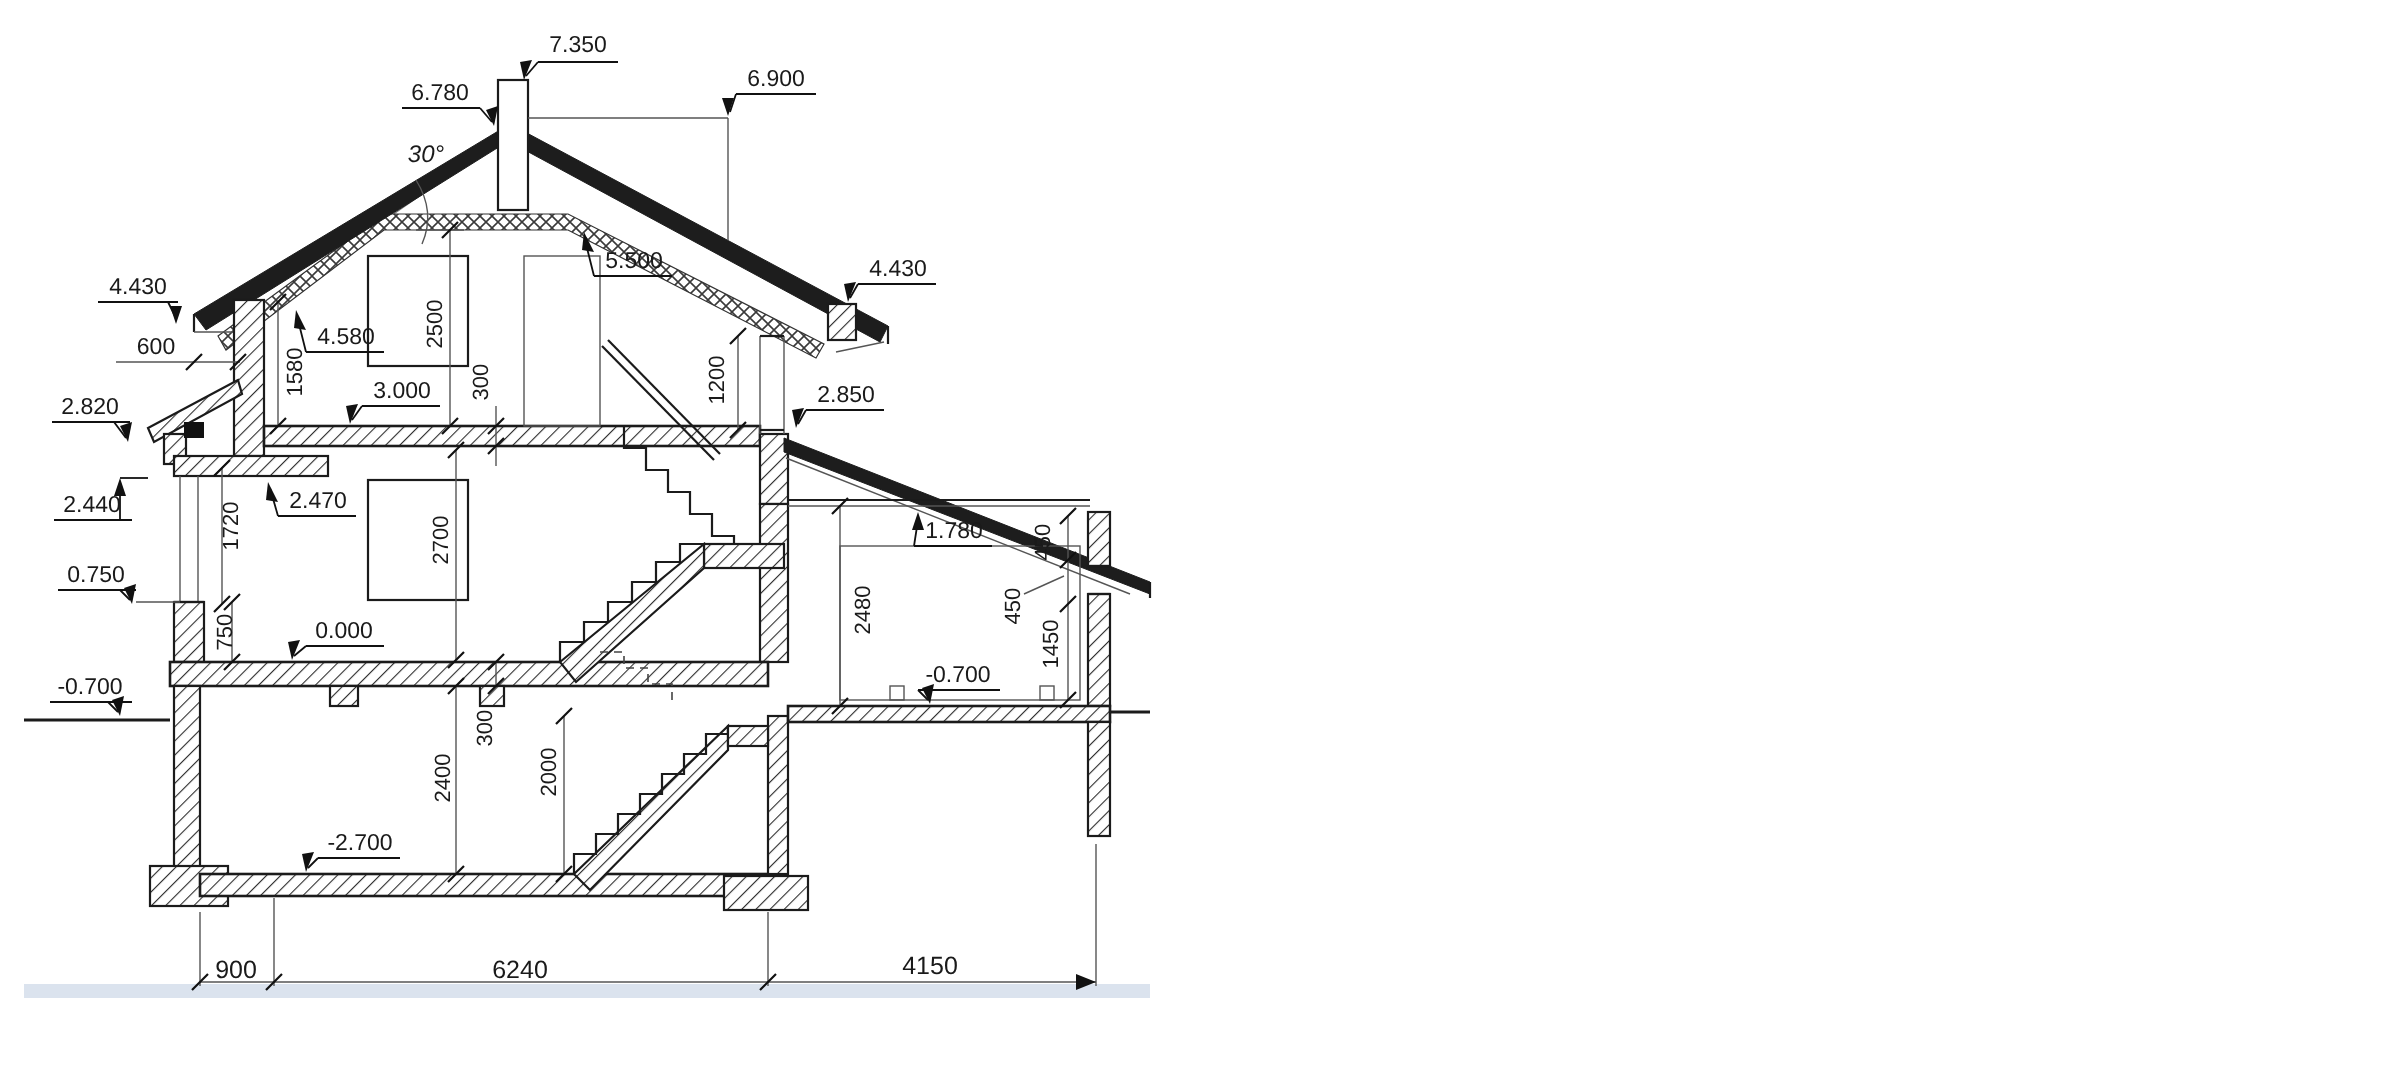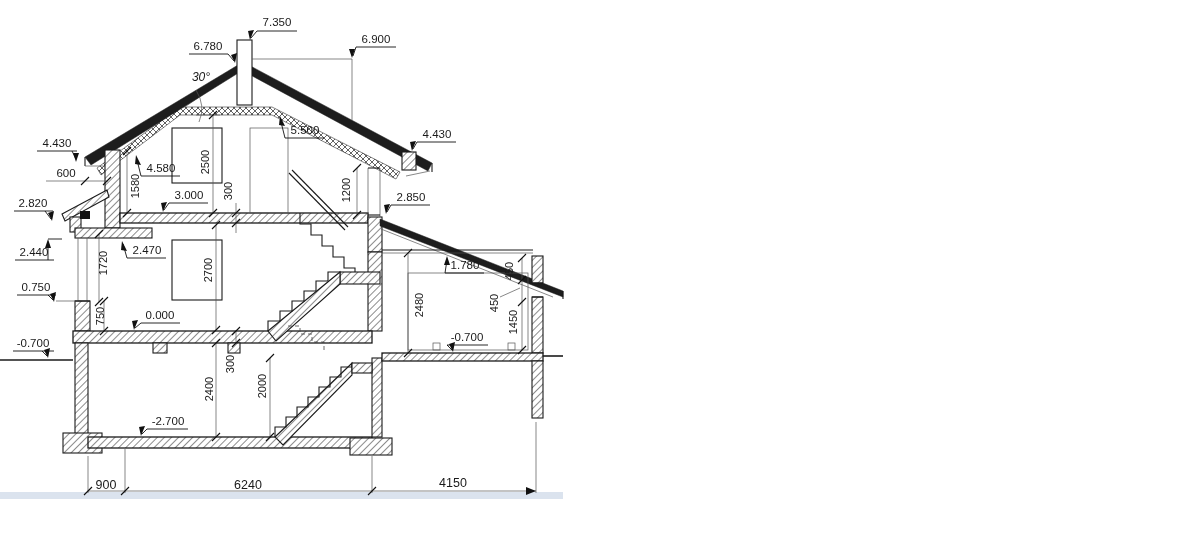--- a/index.html
+++ b/index.html
@@ -1,17 +1,17 @@
 <!DOCTYPE html>
 <html><head>
 <meta charset="utf-8">
 <style>
   html,body{margin:0;padding:0;background:#ffffff;}
   .page{position:relative;width:973px;height:544px;background:#ffffff;overflow:hidden;
-        font-family:"Liberation Sans",sans-serif;}
+        font-family:"Liberation Sans",sans-serif;margin-left:12px;}
   svg{position:absolute;left:0;top:0;}
   text{fill:#1a1a1a;font-family:"Liberation Sans",sans-serif;font-size:11px;}
   .lvl{font-size:11.5px;}
   .big{font-size:12.5px;}
   .ang{font-style:italic;font-size:12px;}
   .w{stroke:#1b1b1b;stroke-width:1.1;fill:url(#hatch);}
   .slab{stroke:#1b1b1b;stroke-width:1.3;fill:url(#hatch);}
   .roof{fill:#1d1d1d;stroke:#1d1d1d;stroke-width:0.5;}
   .ins{fill:url(#ins);stroke:#333;stroke-width:0.6;}
   .ln{stroke:#1b1b1b;stroke-width:1.1;fill:none;}

